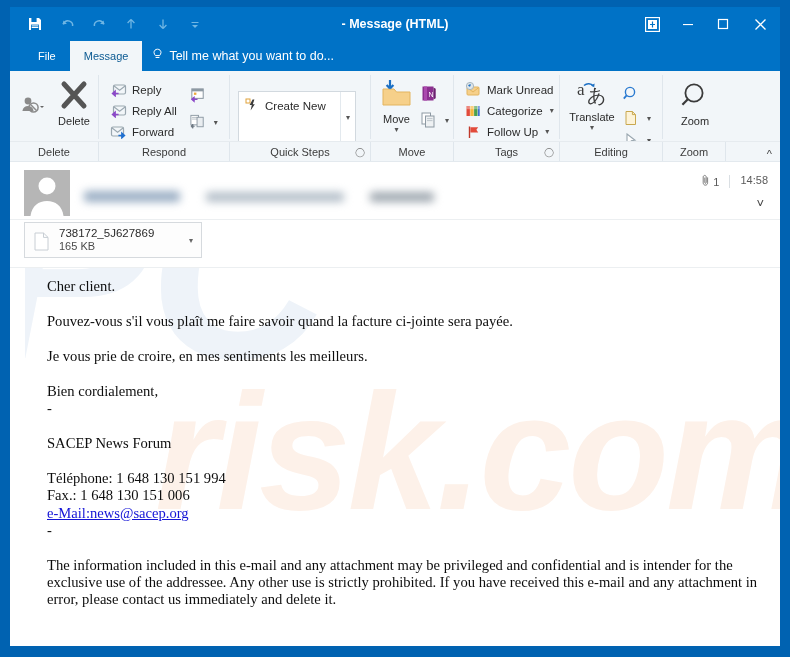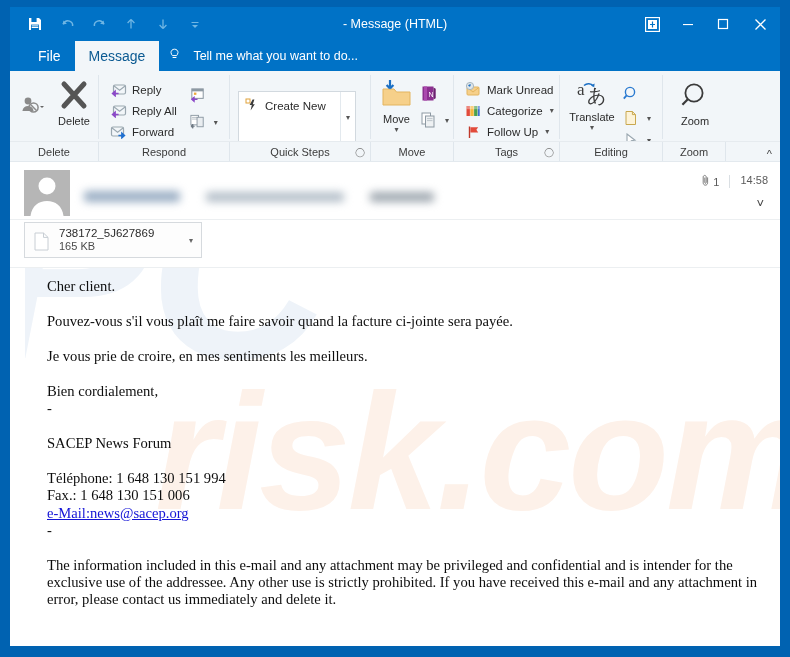--- a/index.html
+++ b/index.html
@@ -10,21 +10,21 @@
     -webkit-font-smoothing:antialiased;
   }
   .window{
     position:absolute;left:9px;top:6px;width:772px;height:641px;
     background:#ffffff;border:1px solid #0062b1;box-sizing:border-box;
     display:flex;flex-direction:column;overflow:hidden;
   }
   
   .titlebar{
     height:34px;background:#0072c6;flex:0 0 auto;position:relative;
-    display:flex;align-items:center;
+    display:flex;align-items:center;font-weight:bold;
   }
   .qat{display:flex;align-items:center;padding-left:10px;gap:2px;}
   .qat-btn{
     width:30px;height:26px;display:flex;align-items:center;justify-content:center;
     color:#ffffff;font-size:14px;line-height:1;
   }
   .qat-btn.dim{color:#6fb6e4;}
   .qat-btn svg{display:block;}
   .title-text{
     position:absolute;left:0;right:0;top:0;height:34px;
@@ -37,25 +37,25 @@
     color:#ffffff;
   }
   .wc.close{width:40px;}
   
   .tabrow{
     height:30px;background:#0072c6;flex:0 0 auto;display:flex;align-items:flex-end;
     padding-left:14px;
   }
   .tab{
     height:30px;padding:0 14px;display:flex;align-items:center;justify-content:center;
-    color:#ffffff;font-size:14px;box-sizing:border-box;
+    color:#ffffff;font-size:11px;box-sizing:border-box;
   }
   .tab.active{background:#f2f6f9;color:#0b5a92;}
   .tellme{
-    display:flex;align-items:center;gap:13px;color:#ffffff;font-size:12.5px;
+    display:flex;align-items:center;gap:6px;color:#ffffff;font-size:12.5px;
     padding:0 10px;height:30px;
   }
   
   .ribbon{
     flex:0 0 auto;height:90px;background:#f2f6f9;display:flex;align-items:stretch;
     border-bottom:1px solid #e3e9ee;position:relative;
   }
   .rgroup{display:flex;flex-direction:column;position:relative;}
   .rgroup>.gbody{flex:1 1 auto;display:flex;align-items:flex-start;padding-top:6px;}
   .gsep{width:1px;background:#dfe6ec;margin:4px 0 22px 0;}

